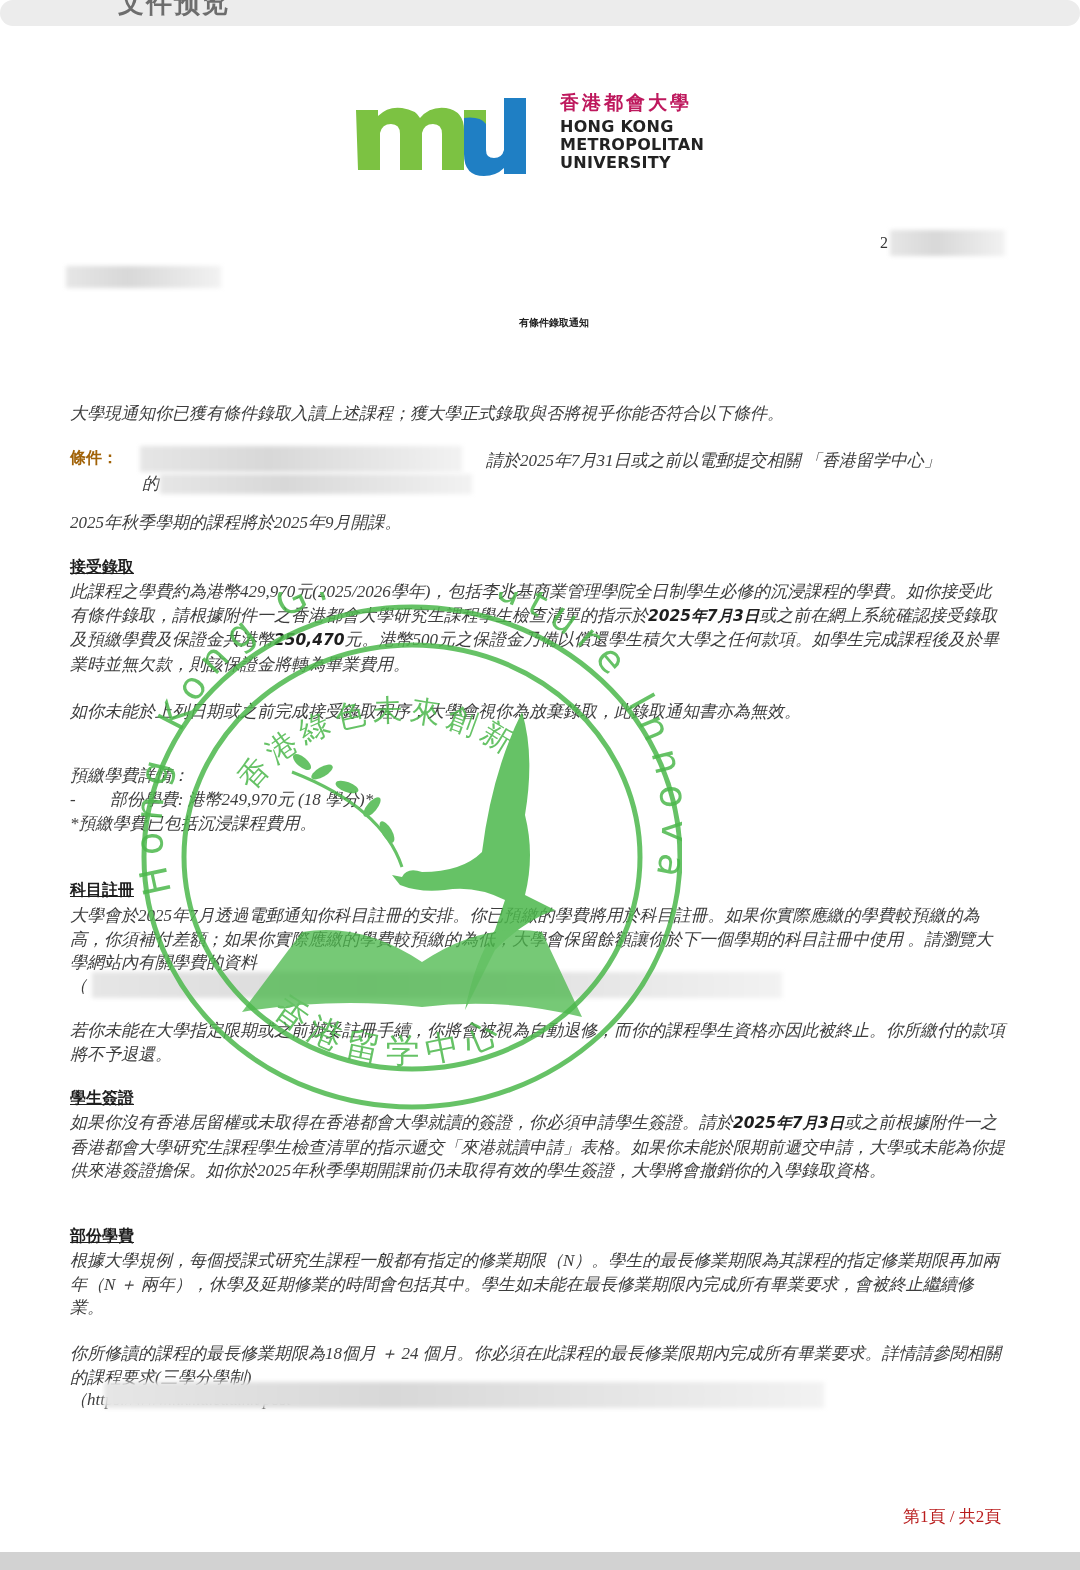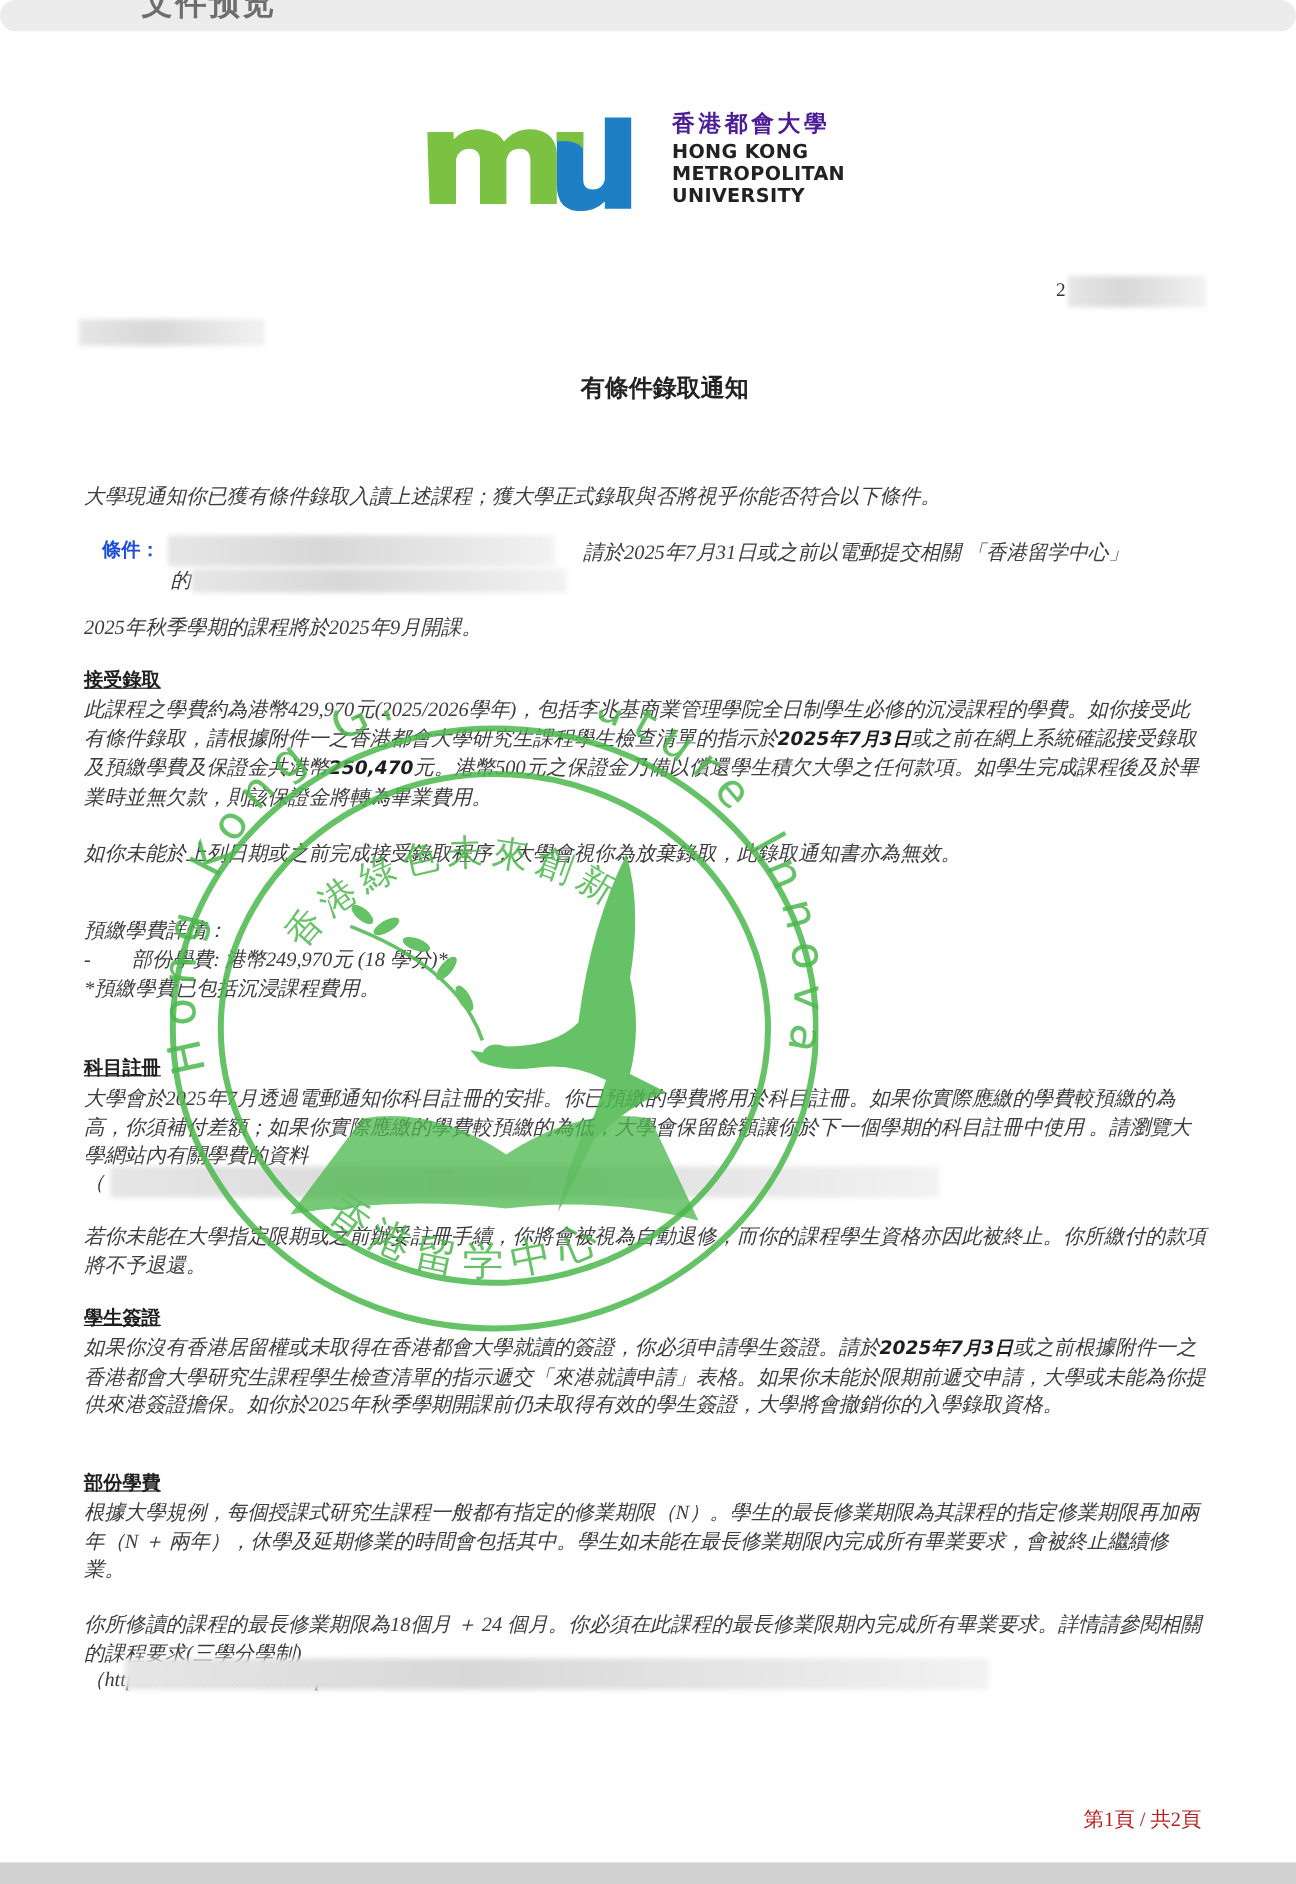--- a/index.html
+++ b/index.html
@@ -18,34 +18,34 @@
     font-family: "DejaVu Sans", sans-serif; font-weight: bold;
     font-size: 26px; color: #6d6d6d; letter-spacing: 2px;
   }
   .bottom-bar {
     position: absolute; left: 0; top: 1552px; width: 1080px; height: 18px;
     background: #d2d2d2;
   }
   
   .logo { position: absolute; left: 356px; top: 90px; width: 360px; height: 86px; }
   .logo svg { position: absolute; left: 0; top: 0; }
-  .logo .cn { position: absolute; left: 204px; top: 0; font-family: "DejaVu Sans", sans-serif; font-weight: bold; font-size: 19px; color: #4c1d95; letter-spacing: 3px; }
+  .logo .cn { position: absolute; left: 204px; top: 0; font-family: "DejaVu Sans", sans-serif; font-weight: bold; font-size: 19px; color: #be185d; letter-spacing: 3px; }
   .logo .en { position: absolute; left: 204px; font-family: "DejaVu Sans", sans-serif; font-weight: bold; font-size: 16px; color: #222; line-height: 18px; letter-spacing: 0.3px; }
   .logo .en1 { top: 28px; } .logo .en2 { top: 46px; } .logo .en3 { top: 64px; }
 
   .redact { position: absolute; background: linear-gradient(90deg, #e6e6e6, #d8d8d8 40%, #e9e9e9 80%, #f2f2f2); filter: blur(2px); }
   .date-frag { position: absolute; left: 880px; top: 234px; font-size: 16px; color: #333; }
 
   .title-block { position: absolute; left: 0; top: 312px; width: 1080px; text-align: center; font-family: "DejaVu Sans", sans-serif; font-weight: bold; color: #222; }
-  .title-block div { font-size: 20px; line-height: 22px; margin-left: 28px; }
+  .title-block div { font-size: 10px; line-height: 22px; margin-left: 28px; }
 
   .p { position: absolute; left: 70px; width: 935px; font-size: 17px; line-height: 23.5px; color: #3d3d3d; font-style: italic; }
   .h { position: absolute; left: 70px; font-family: "DejaVu Sans", sans-serif; font-weight: bold; font-size: 16px; text-decoration: underline; color: #1e1e1e; }
   b.em { font-family: "DejaVu Sans", sans-serif; font-weight: bold; color: #1e1e1e; font-size: 15.5px; }
-  .cond-label { position: absolute; left: 70px; top: 448px; font-family: "DejaVu Sans", sans-serif; font-weight: bold; font-size: 16px; color: #1d4ed8; margin-left: 15px; }
+  .cond-label { position: absolute; left: 70px; top: 448px; font-family: "DejaVu Sans", sans-serif; font-weight: bold; font-size: 16px; color: #a16207; }
   .footer-page { position: absolute; left: 892px; top: 1505px; font-size: 17px; color: #b91c1c; margin-left: 11px; }
 
   .stamp { position: absolute; left: 122px; top: 592px; width: 560px; height: 520px; pointer-events: none; }
 </style>
 </head>
 <body>
 
 <div class="top-bar">
   <span class="title">文件预览</span>
 </div>

